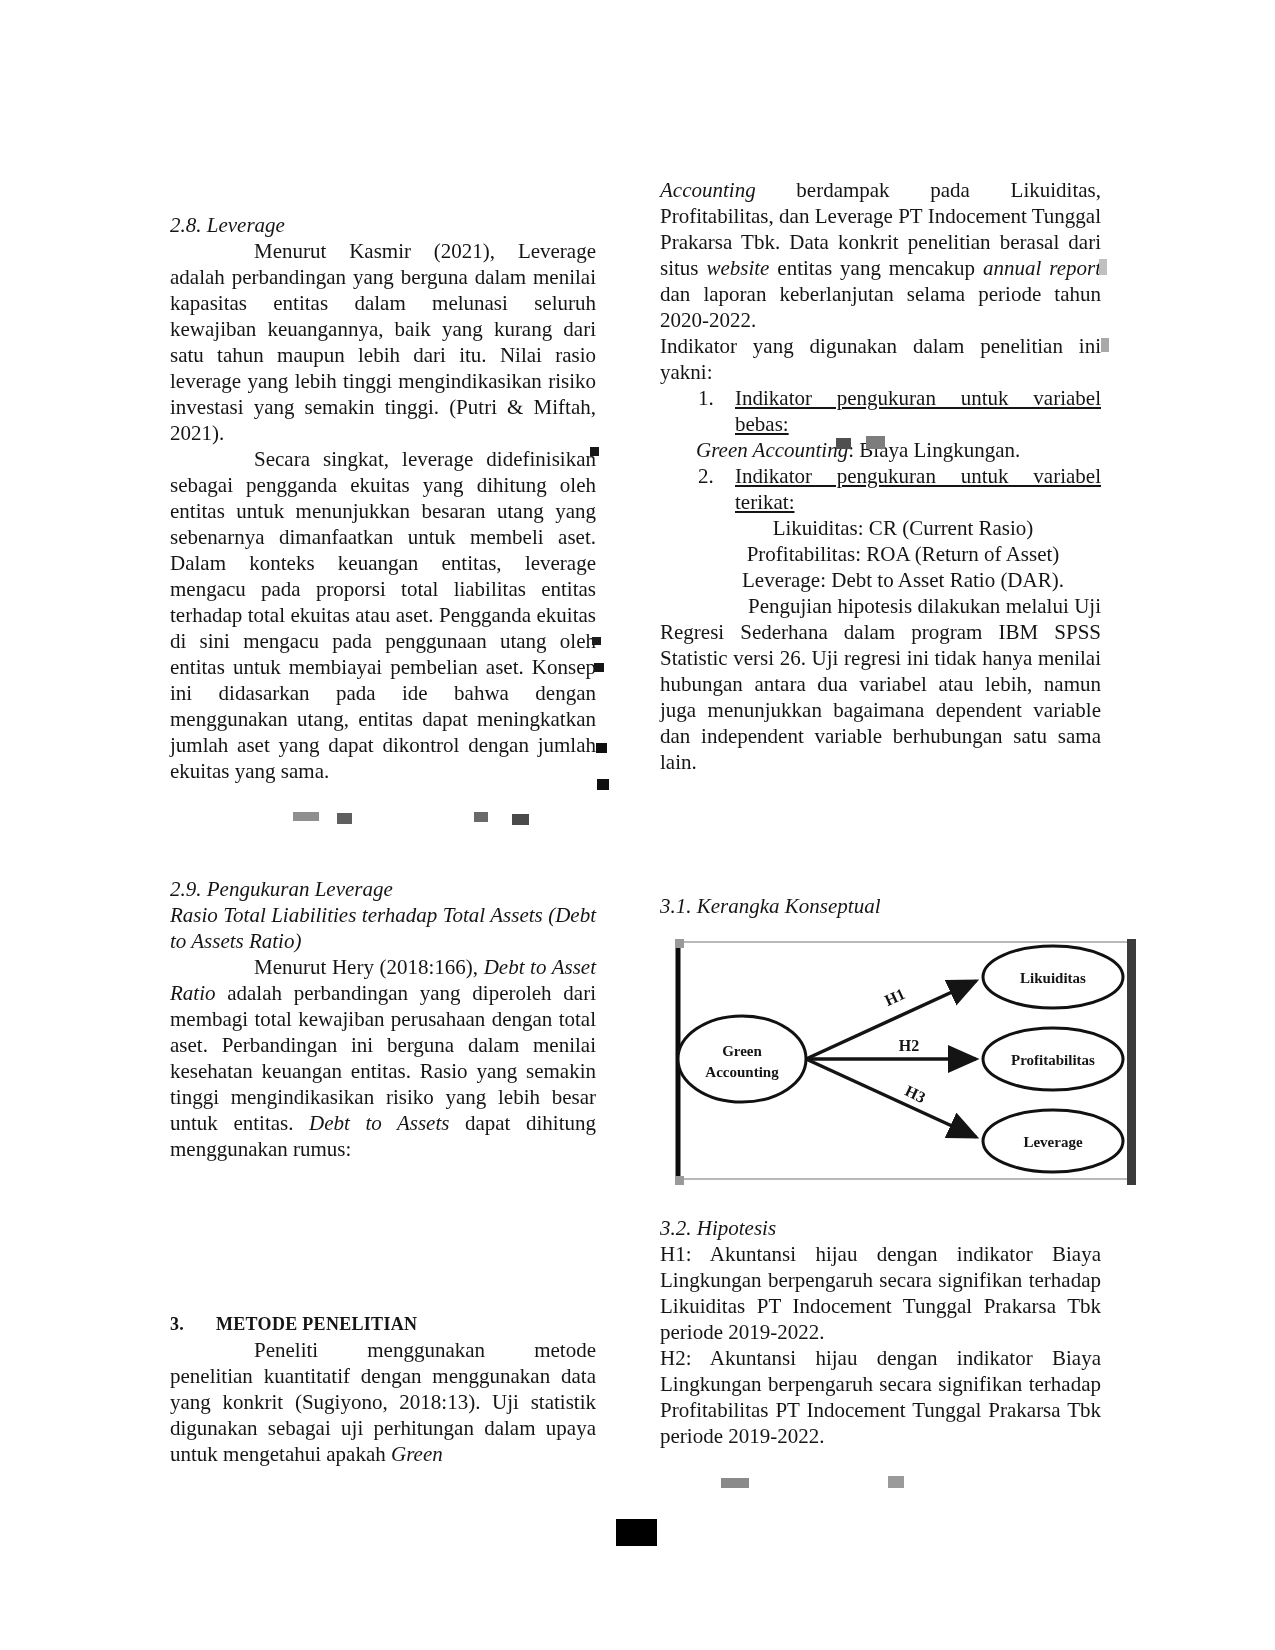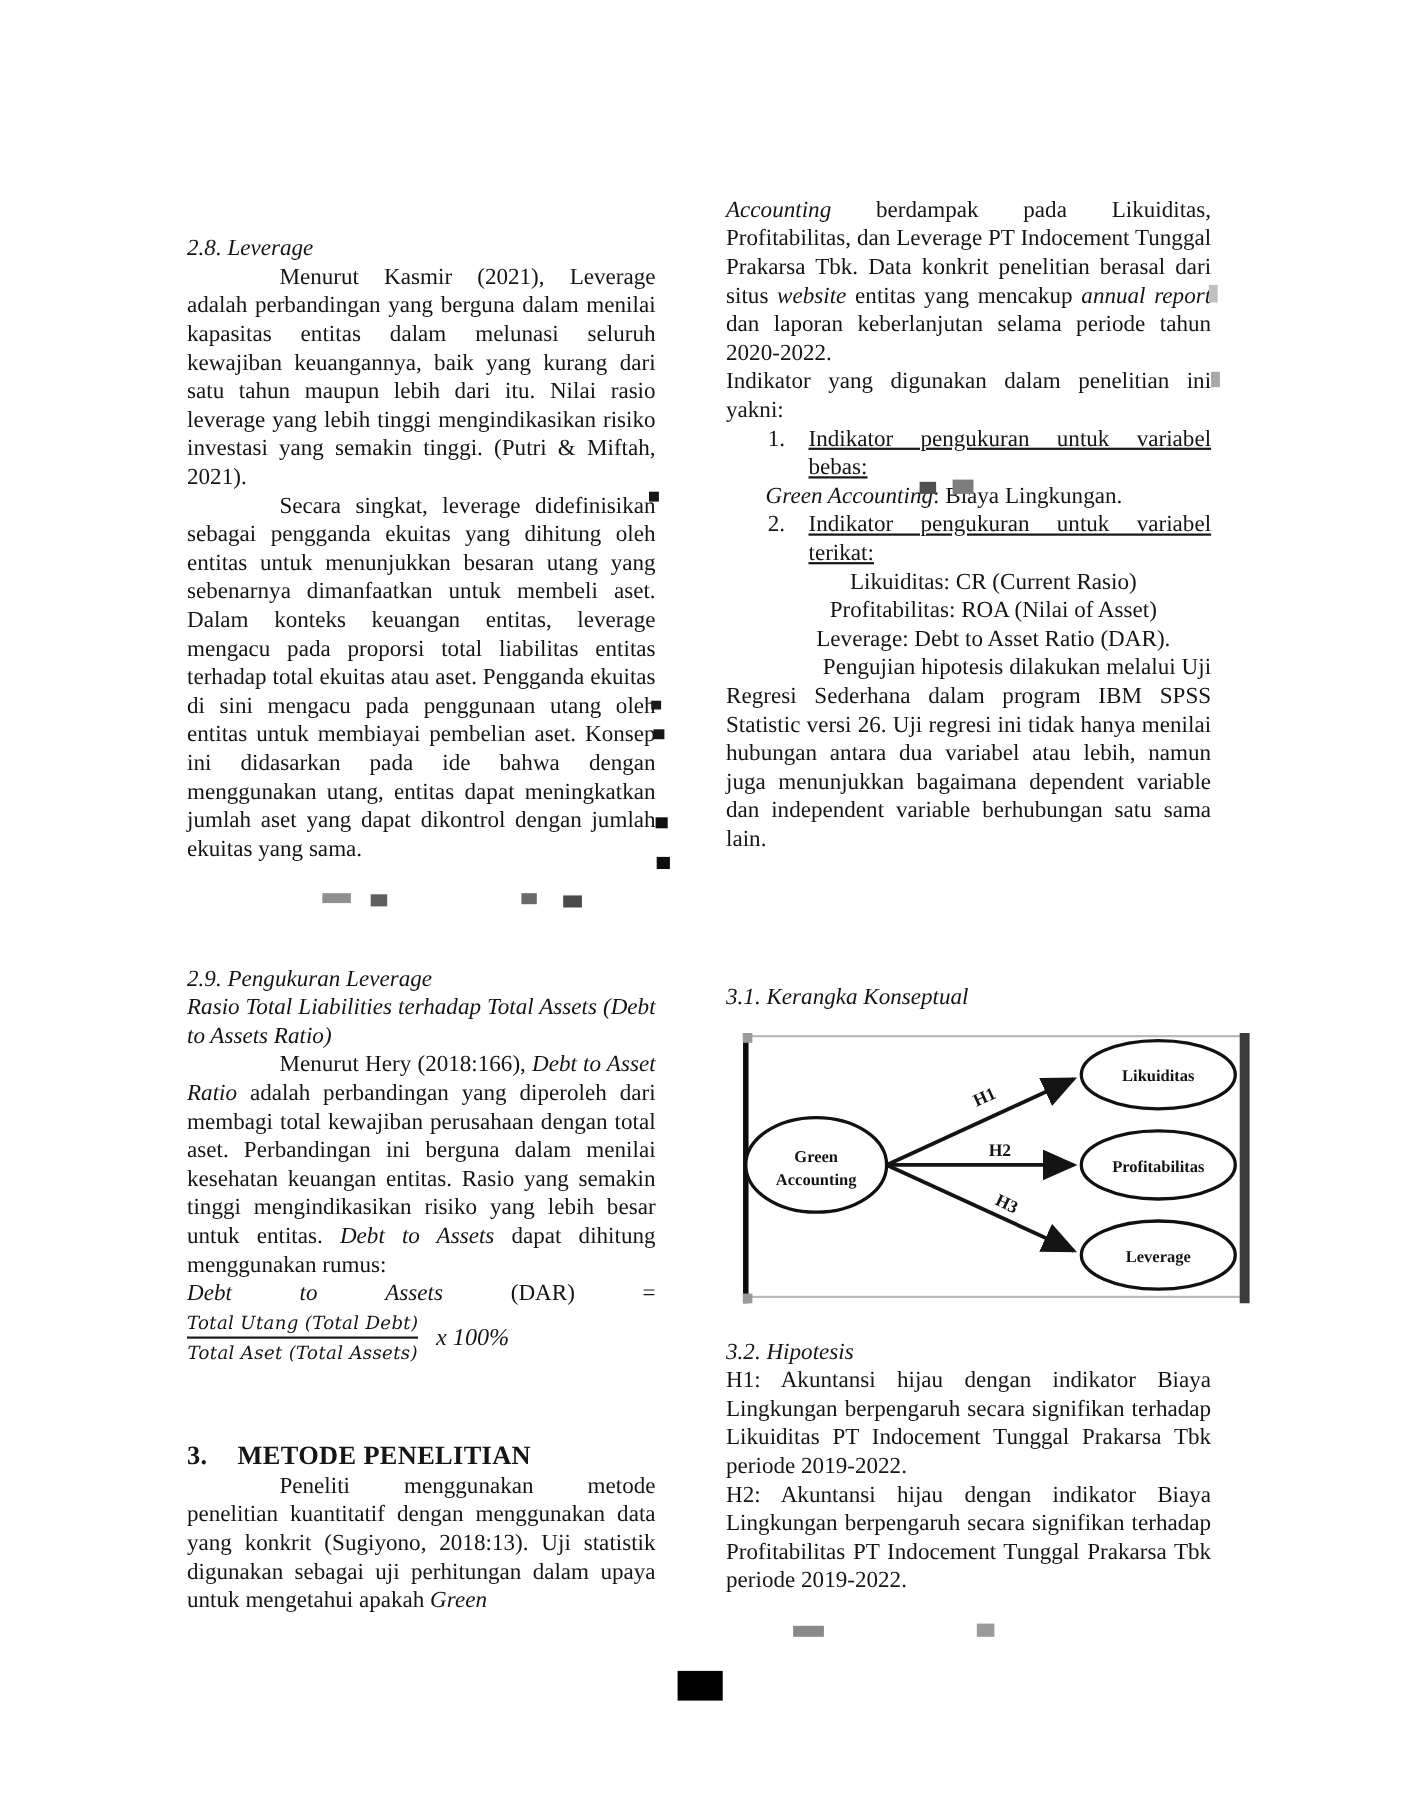--- a/index.html
+++ b/index.html
@@ -10,21 +10,21 @@
     color:#151515;
   }
   .col { position:absolute; font-size:21px; line-height:26px; text-align:justify; }
   .col-left  { left:170px; top:200px; width:426px; height:1280px; }
   .col-right { left:660px; top:177px; width:441px; height:1300px; }
   .sect { position:absolute; left:0; width:100%; }
   p { margin:0; }
   .ind  { text-indent:84px; }
   .ind2 { text-indent:88px; }
   .h-it { font-style:italic; }
-  .h-bold { font-weight:bold; font-size:24px; letter-spacing:0.3px; }
+  .h-bold { font-weight:bold; font-size:18px; letter-spacing:0.3px; }
   .h-bold .num { display:inline-block; width:46px; }
 
   
   .oli { display:flex; }
   .oli .linum { flex:0 0 37px; margin-left:38px; }
   .oli .litext { flex:1; text-align:justify;text-decoration:underline; }
   .subline { margin-left:36px; text-align:left; }
   .plainline { margin-left:45px; text-align:center; }
 
   
@@ -53,36 +53,20 @@
       <div class="h-it">2.8. Leverage</div>
       <p class="ind">Menurut Kasmir (2021), Leverage adalah perbandingan yang berguna dalam menilai kapasitas entitas dalam melunasi seluruh kewajiban keuangannya, baik yang kurang dari satu tahun maupun lebih dari itu. Nilai rasio leverage yang lebih tinggi mengindikasikan risiko investasi yang semakin tinggi. (Putri &amp; Miftah, 2021).</p>
       <p class="ind">Secara singkat, leverage didefinisikan sebagai pengganda ekuitas yang dihitung oleh entitas untuk menunjukkan besaran utang yang sebenarnya dimanfaatkan untuk membeli aset. Dalam konteks keuangan entitas, leverage mengacu pada proporsi total liabilitas entitas terhadap total ekuitas atau aset. Pengganda ekuitas di sini mengacu pada penggunaan utang oleh entitas untuk membiayai pembelian aset. Konsep ini didasarkan pada ide bahwa dengan menggunakan utang, entitas dapat meningkatkan jumlah aset yang dapat dikontrol dengan jumlah ekuitas yang sama.</p>
     </div>
 
     <div class="sect" style="top:676px;">
       <div class="h-it">2.9. Pengukuran Leverage</div>
       <div class="h-it">Rasio Total Liabilities terhadap Total Assets (Debt to Assets Ratio)</div>
       <p class="ind"><span>Menurut Hery (2018:166), </span><span style="font-style: italic;">Debt to Asset Ratio</span><span> adalah perbandingan yang diperoleh dari membagi total kewajiban perusahaan dengan total aset. Perbandingan ini berguna dalam menilai kesehatan keuangan entitas. Rasio yang semakin tinggi mengindikasikan risiko yang lebih besar untuk entitas. </span><span style="font-style: italic;">Debt to Assets</span><span> dapat dihitung menggunakan rumus:</span></p>
 
-      <div>
-        <div class="f-line1">
-          <span class="it">Debt</span>
-          <span class="it">to</span>
-          <span class="it">Assets</span>
-          <span>(DAR)</span>
-          <span>=</span>
-        </div>
-        <div class="f-line2">
-          <span class="fraction">
-            <span class="numr" style="display:block;">Total Utang (Total Debt)</span>
-            <span class="den" style="display:block;">Total Aset (Total Assets)</span>
-          </span>
-          <span class="xmult">x 100%</span>
-        </div>
-      </div>
     </div>
 
     <div class="sect" style="top:1111px;">
       <div class="h-bold">
         <span class="num">3.</span><span>METODE PENELITIAN</span>
       </div>
       <p class="ind"><span>Peneliti menggunakan metode penelitian kuantitatif dengan menggunakan data yang konkrit (Sugiyono, 2018:13). Uji statistik digunakan sebagai uji perhitungan dalam upaya untuk mengetahui apakah </span><span style="font-style: italic;">Green</span></p>
     </div>
   </div>
 
@@ -97,21 +81,21 @@
         <span class="litext">Indikator pengukuran untuk variabel bebas:</span>
       </div>
       <p class="subline"><span style="font-style: italic;">Green Accounting</span><span>: Biaya Lingkungan.</span></p>
 
       <div class="oli">
         <span class="linum">2.</span>
         <span class="litext">Indikator pengukuran untuk variabel terikat:</span>
       </div>
 
       <p class="plainline">Likuiditas: CR (Current Rasio)</p>
-      <p class="plainline">Profitabilitas: ROA (Nilai of Asset)</p>
+      <p class="plainline">Profitabilitas: ROA (Return of Asset)</p>
       <p class="plainline">Leverage: Debt to Asset Ratio (DAR).</p>
 
       <p class="ind2">Pengujian hipotesis dilakukan melalui Uji Regresi Sederhana dalam program IBM SPSS Statistic versi 26. Uji regresi ini tidak hanya menilai hubungan antara dua variabel atau lebih, namun juga menunjukkan bagaimana dependent variable dan independent variable berhubungan satu sama lain.</p>
     </div>
 
     <div class="sect h-it" style="top:716px;">3.1. Kerangka Konseptual</div>
 
     <div class="figure" style="top:762px;">
       <svg width="462" height="246" viewBox="0 0 462 246" xmlns="http://www.w3.org/2000/svg">
         <defs>

